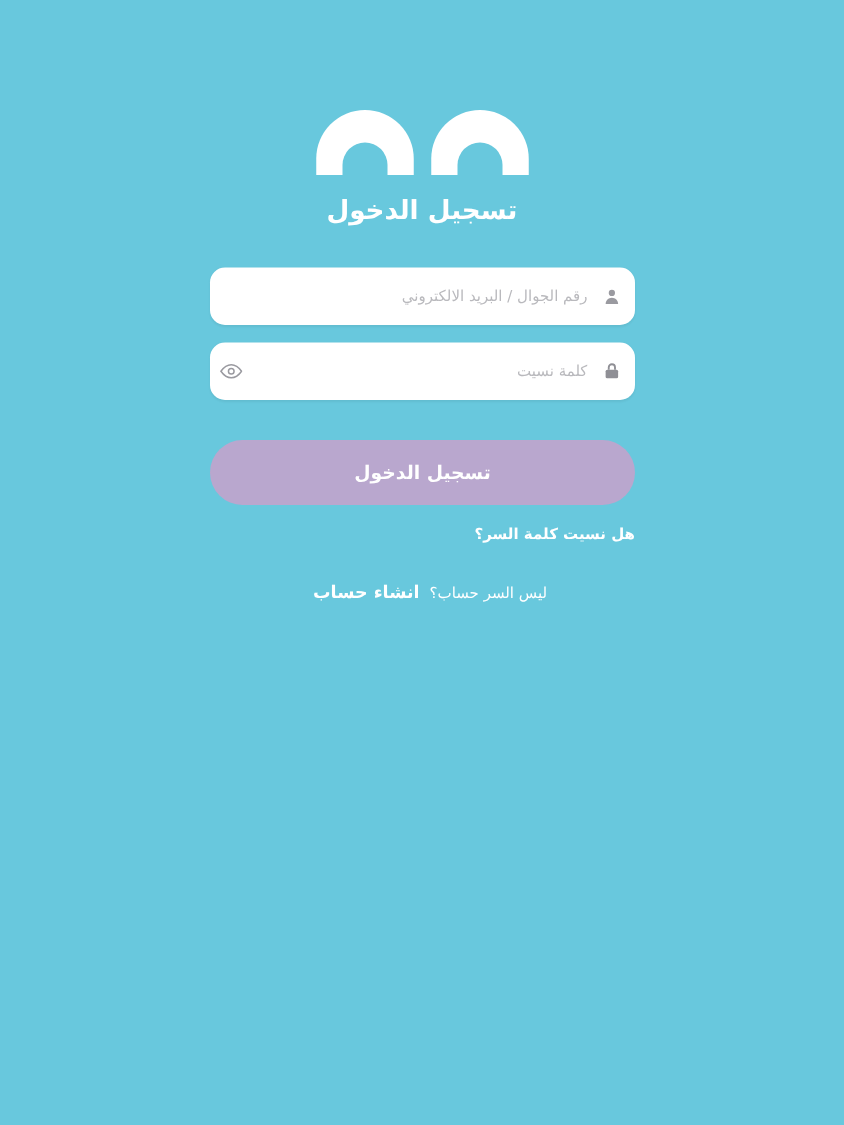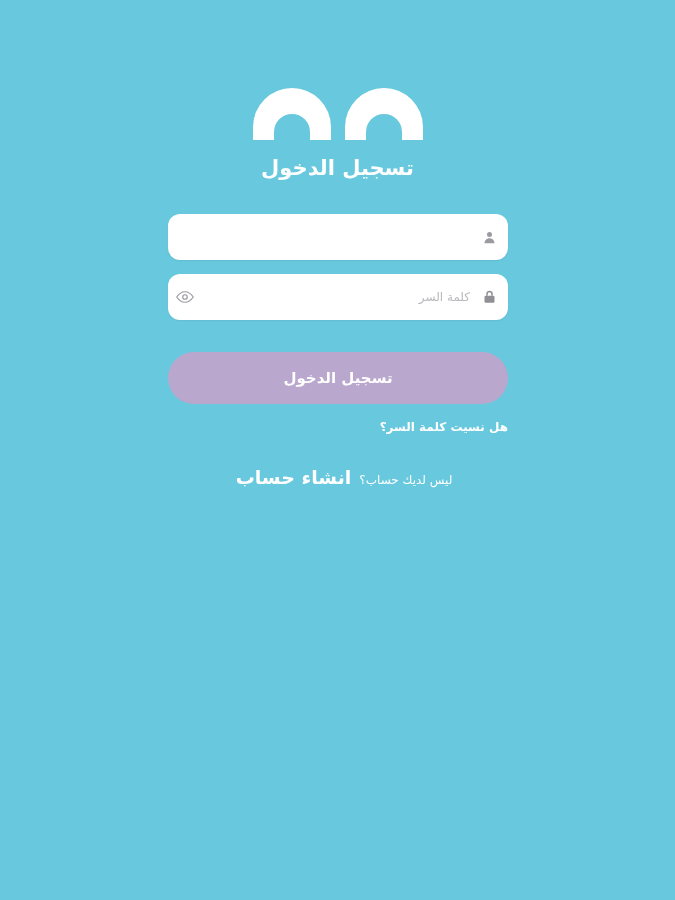--- a/index.html
+++ b/index.html
@@ -140,21 +140,21 @@
     justify-content: center;
     align-items: baseline;
     gap: 8px;
   }
   .signup-row .q {
     color: #ffffff;
     font-size: 12px;
   }
   .signup-row .link {
     color: #ffffff;
-    font-size: 19px;
+    font-size: 14px;
     font-weight: bold;
     cursor: pointer;
     margin-left: 12px;
   }
 </style>
 </head>
 <body>
 
 <div class="screen">
 
@@ -167,42 +167,43 @@
 
   <div class="form">
 
     <div class="field">
       <span class="trail-icon">
         <svg width="15" height="15" viewBox="0 0 24 24" aria-hidden="true">
           <circle cx="12" cy="7" r="4" fill="#9a9aa0"></circle>
           <path d="M4 21c0-4.4 3.6-8 8-8s8 3.6 8 8z" fill="#9a9aa0"></path>
         </svg>
       </span>
+      <div class="txt">رقم الجوال / البريد الالكتروني</div>
       <span class="lead-icon"></span>
     </div>
 
     <div class="field">
       <span class="trail-icon">
         <svg width="15" height="16" viewBox="0 0 24 24" aria-hidden="true">
           <rect x="4" y="10" width="16" height="11" rx="2" fill="#8f8f95"></rect>
           <path d="M8 10V7a4 4 0 0 1 8 0v3" fill="none" stroke="#8f8f95" stroke-width="2.4"></path>
         </svg>
       </span>
-      <div class="txt">كلمة السر</div>
+      <div class="txt">كلمة نسيت</div>
       <span class="lead-icon">
         <svg width="18" height="14" viewBox="0 0 24 18" aria-hidden="true">
           <path d="M1 9c3.5-5 7.2-7 11-7s7.5 2 11 7c-3.5 5-7.2 7-11 7S4.5 14 1 9z" fill="none" stroke="#9a9aa0" stroke-width="1.6"></path>
           <circle cx="12" cy="9" r="3" fill="none" stroke="#9a9aa0" stroke-width="1.6"></circle>
         </svg>
       </span>
     </div>
 
     <button class="submit">تسجيل الدخول</button>
 
     <div class="forgot">هل نسيت كلمة السر؟</div>
 
     <div class="signup-row">
-      <span class="q">ليس لديك حساب؟</span>
+      <span class="q">ليس السر حساب؟</span>
       <span class="link">انشاء حساب</span>
     </div>
 
   </div>
 </div>
 
 </body></html>

